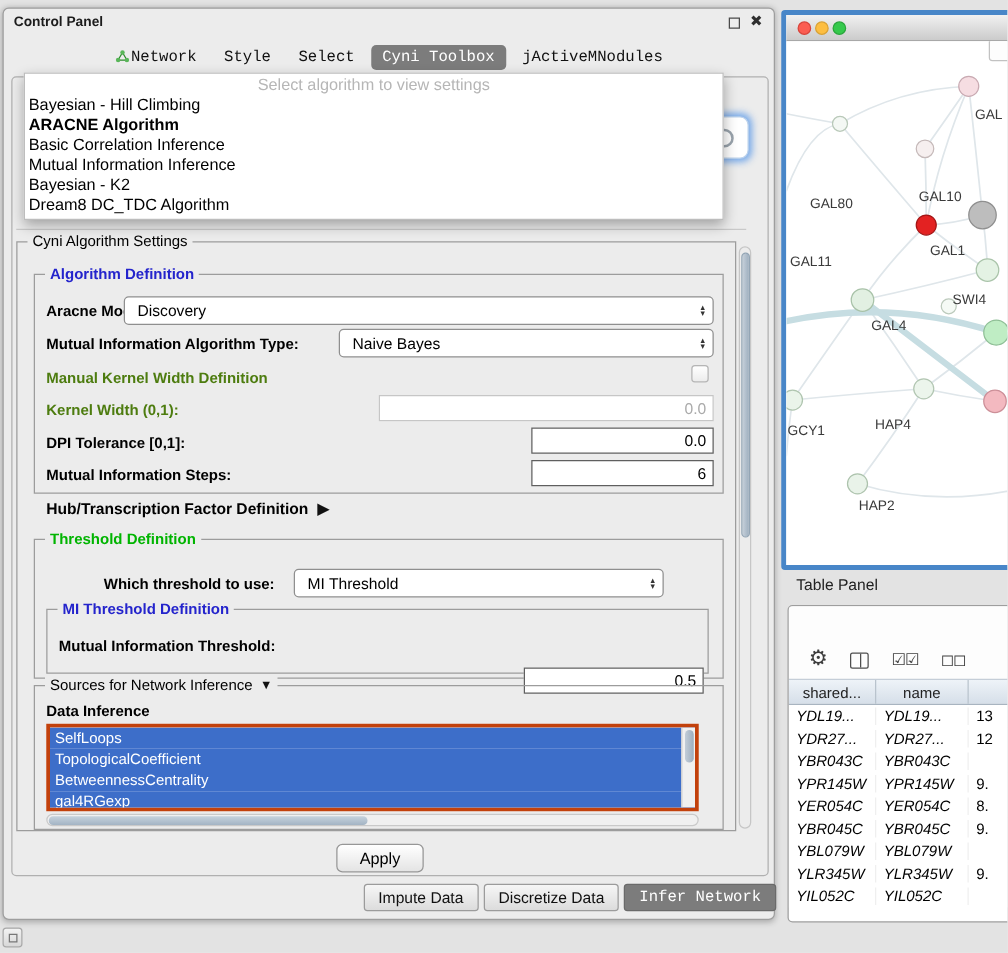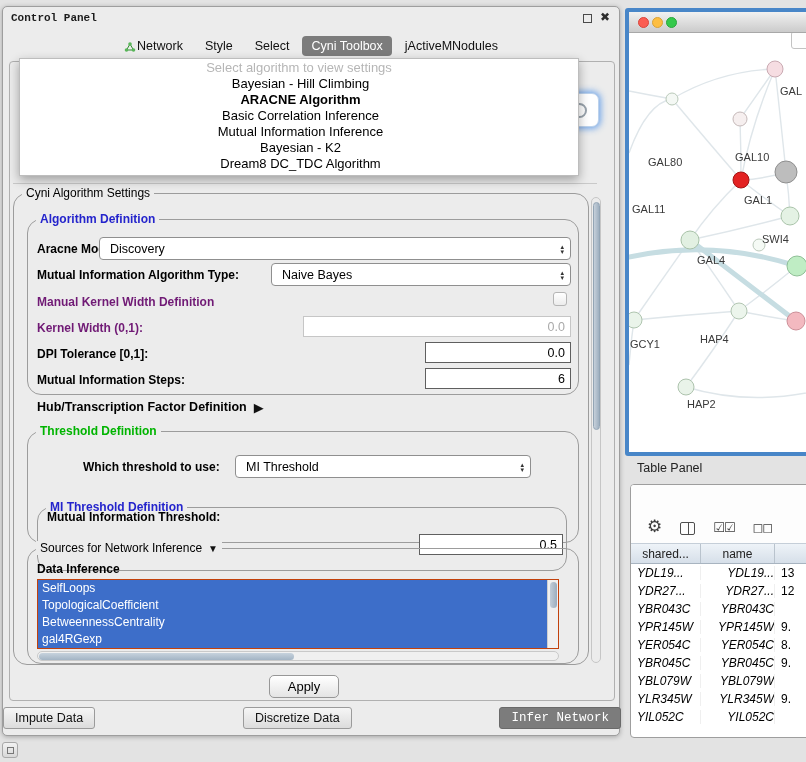--- a/index.html
+++ b/index.html
@@ -4,70 +4,70 @@
 <style>
   *{margin:0;padding:0;box-sizing:border-box;}
   html,body{width:806px;height:762px;overflow:hidden;background:#e3e3e3;
     font-family:"Liberation Sans","DejaVu Sans",sans-serif;}
   #root{position:relative;width:806px;height:762px;background:#e3e3e3;overflow:hidden;}
   .abs{position:absolute;}
 
   
   .win{background:#ececec;border:1px solid #9e9e9e;border-radius:5px;box-shadow:0 1px 5px rgba(0,0,0,.28);}
   .titlebar{position:absolute;left:0;top:0;right:0;height:22px;}
-  .cp-title{position:absolute;left:8px;top:0;line-height:22px;font-size:11px;font-weight:bold;color:#1c1c1c;font-family:Liberation Mono, monospace;}
+  .cp-title{position:absolute;left:8px;top:0;line-height:22px;font-size:11px;font-weight:bold;color:#1c1c1c;}
   .float-btn{position:absolute;right:27px;top:7px;width:9px;height:9px;border:1.5px solid #4a4a4a;}
   .close-btn{position:absolute;right:9px;top:3px;font-size:12px;font-weight:bold;color:#2e2e2e;cursor:default;}
   .tabstrip{position:absolute;left:0;top:26px;width:100%;height:26px;display:flex;justify-content:center;align-items:center;gap:4px;}
-  .tab{display:flex;align-items:flex-end;gap:1px;padding:3px 9px;font-size:12.5px;color:#101010;border-radius:4px;}
+  .tab{display:flex;align-items:flex-start;gap:1px;padding:3px 9px;font-size:12.5px;color:#101010;border-radius:4px;font-family:Liberation Mono, monospace;}
   .tab.sel{background:#7c7c7c;color:#fff;}
   .net-ic{width:12px;height:12px;}
   .content{border:1px solid #b0b0b0;border-radius:4px;background:#ececec;}
   .hline{height:1px;background:#c9c9c9;}
 
   
-  .grp{border:1px solid #9c9c9c;border-radius:14px;}
+  .grp{border:1px solid #9c9c9c;border-radius:0;}
   .legend{position:absolute;top:-8px;left:8px;background:#ececec;padding:0 4px;font-size:12px;color:#000;white-space:nowrap;}
   .legend.blue{color:#2424cc;font-weight:bold;}
   .legend.green{color:#00b400;font-weight:bold;}
   .legend.srcs{display:flex;align-items:center;gap:6px;}
   .tri-down,.tri-right{font-size:10px;color:#111;}
 
   .lbl{font-size:12px;font-weight:bold;color:#000;white-space:nowrap;line-height:16px;}
-  .lbl.dis{color:#701a75;}
+  .lbl.dis{color:#4d7c0f;}
   .combo{display:flex;align-items:center;height:23px;background:#fff;border:1px solid #8f8f8f;border-radius:4px;padding:0 6px 0 10px;font-size:12.5px;color:#000;}
   .combo .spin{margin-left:auto;display:flex;flex-direction:column;align-items:center;line-height:5px;font-size:7px;color:#333;}
   .combo .spin i{font-style:normal;}
   .fld{display:flex;align-items:center;justify-content:flex-end;height:21px;background:#fff;border:1px solid #5f5f5f;padding:0 5px;font-size:12.5px;color:#000;}
   .fld.dis{border-color:#c6c6c6;color:#aaa;}
   .chk{width:14px;height:14px;border:1px solid #b5b5b5;border-radius:3px;background:linear-gradient(#ffffff,#ececec);}
   .hubrow{display:flex;align-items:center;gap:7px;}
   .hubrow .lbl{font-size:12.5px;}
 
   
   .dropdown{background:#fff;border:1px solid #bdbdbd;box-shadow:0 4px 10px rgba(0,0,0,.32);z-index:40;}
   .dd-ph{height:17px;line-height:17px;text-align:center;color:#b6b6b6;font-size:13px;}
-  .dd-item{height:16px;line-height:16px;padding-left:3px;font-size:13px;color:#000;white-space:nowrap;text-align:center;}
+  .dd-item{height:16px;line-height:16px;padding-left:3px;font-size:13px;color:#000;white-space:nowrap;}
   .dd-item.dd-sel{font-weight:bold;}
   .focus-remnant{background:#fff;border-radius:7px;border:1px solid #bcd2ec;box-shadow:0 0 6px 2px rgba(96,156,233,.85);z-index:30;display:flex;align-items:center;justify-content:center;}
   .focus-remnant .ring{width:15px;height:15px;border:2px solid #9aa4ad;border-radius:50%;}
 
   
-  .attr-list{background:#fff;border:1px solid #c2410c;overflow:hidden;position:absolute;}
+  .attr-list{background:#fff;border:3px solid #c2410c;overflow:hidden;position:absolute;}
   .attr-item{height:17px;line-height:17px;padding-left:4px;font-size:12px;color:#000;white-space:nowrap;}
   .attr-item.attr-sel{background:#3d6ec9;color:#fff;}
   .list-vscroll{position:absolute;top:0;right:0;bottom:0;width:11px;background:#f0f0f0;border-left:1px solid #cfcfcf;}
   .list-vthumb{position:absolute;left:2px;top:2px;width:7px;height:26px;background:linear-gradient(90deg,#c2cdd8,#9cadbe);border-radius:4px;}
   .hscroll{background:#f0f0f0;border:1px solid #c9c9c9;border-radius:5px;}
   .hthumb{position:absolute;top:1px;left:1px;height:7px;width:255px;background:linear-gradient(#c6d2dd,#a3b4c4);border-radius:4px;}
   .vscroll{background:#ececec;border:1px solid #c6c6c6;border-radius:6px;}
   .vthumb{position:absolute;left:1px;width:7px;background:linear-gradient(90deg,#c6d0da,#9fb0c0);border:1px solid #93a5b5;border-radius:4px;}
 
   .apply{font-size:13px;color:#000;background:linear-gradient(#ffffff,#e4e4e4);border:1px solid #979797;border-radius:5px;font-family:inherit;}
-  .btabs{display:flex;justify-content:space-between;gap:4px;}
+  .btabs{display:flex;justify-content:flex-end;gap:4px;}
   .btab{padding:3px 11px;font-size:12.5px;color:#101010;background:linear-gradient(#f6f6f6,#dcdcdc);border:1px solid #9b9b9b;border-radius:3px;}
   .btab.sel{background:#7c7c7c;color:#fff;border-color:#6a6a6a;font-family:Liberation Mono, monospace;}
 
   
   .netwin{border:4px solid #4886c8;border-radius:3px;background:#fff;overflow:hidden;}
   .net-titlebar{position:relative;height:21px;background:linear-gradient(#f1f1f1,#cbcbcb);border-bottom:1px solid #a8a8a8;}
   .tl{position:absolute;top:5px;width:11px;height:11px;border-radius:50%;}
   .tl.red{left:9px;background:#fb5d52;border:1px solid #d8453c;}
   .tl.yellow{left:23px;background:#fdbe41;border:1px solid #d9a236;}
   .tl.green{left:37px;background:#35c94c;border:1px solid #2aa63c;}
@@ -80,21 +80,21 @@
   .tablewin{background:#fff;border:1px solid #9e9e9e;border-radius:4px;overflow:hidden;}
   .tbl-toolbar{height:58px;display:flex;align-items:flex-end;padding:0 0 8px 16px;gap:18px;background:#fdfdfd;}
   .gear{font-size:17px;color:#3e3e3e;line-height:17px;}
   .col-ic{width:15px;height:13px;border:1.5px solid #4e4e4e;border-radius:2px;position:relative;}
   .col-ic::before{content:'';position:absolute;left:50%;top:0;bottom:0;width:1.5px;background:#4e4e4e;}
   .chk-ic,.box-ic{font-size:13px;color:#3e3e3e;letter-spacing:-1px;line-height:14px;}
   .thead{display:flex;height:21px;background:linear-gradient(#eef3f8,#d6dfe9);border-top:1px solid #c5ced8;border-bottom:1px solid #a8b4c0;}
   .thcell{display:flex;align-items:center;justify-content:center;font-size:12px;color:#222;border-right:1px solid #b9c3cd;}
   .trow{display:flex;height:18px;align-items:center;background:#fff;}
   .tcell{font-size:12px;color:#000;padding-left:6px;white-space:nowrap;overflow:hidden;}
-  .c0{width:70px;} .c1{width:74px;text-align:right;} .c2{flex:1;}
+  .c0{width:70px;} .c1{width:74px;} .c2{flex:1;}
   .trow .c0,.trow .c1{border-right:1px solid #efefef;font-style:italic;}
 
   .corner-btn{width:16px;height:16px;border:1px solid #a8a8a8;border-radius:3px;background:linear-gradient(#f2f2f2,#d8d8d8);display:flex;align-items:center;justify-content:center;}
   .corner-glyph{width:7px;height:7px;border:1px solid #777;}
 </style>
 </head>
 <body>
 
 <div id="root">
 
@@ -186,21 +186,21 @@
     </div>
     <span class="abs lbl" style="left:80px;top:452px">Which threshold to use:</span>
     <div class="abs combo" style="left:232px;top:448px;width:296px">
       <span>MI Threshold</span>
       <span class="spin">
           <i>▴</i>
           <i>▾</i>
         </span>
     </div>
 
-    <div class="abs grp" style="left:34px;top:500px;width:530px;height:64px">
+    <div class="abs grp" style="left:34px;top:480px;width:530px;height:52px">
       <span class="legend blue">MI Threshold Definition</span>
     </div>
     <span class="abs lbl" style="left:44px;top:502px">Mutual Information Threshold:</span>
     <div class="abs fld" style="left:416px;top:527px;width:144px">
         <span>0.5</span>
       </div>
 
     <div class="abs grp" style="left:24px;top:541px;width:552px;height:116px">
       <span class="legend srcs">
         <span>Sources for Network Inference</span>

